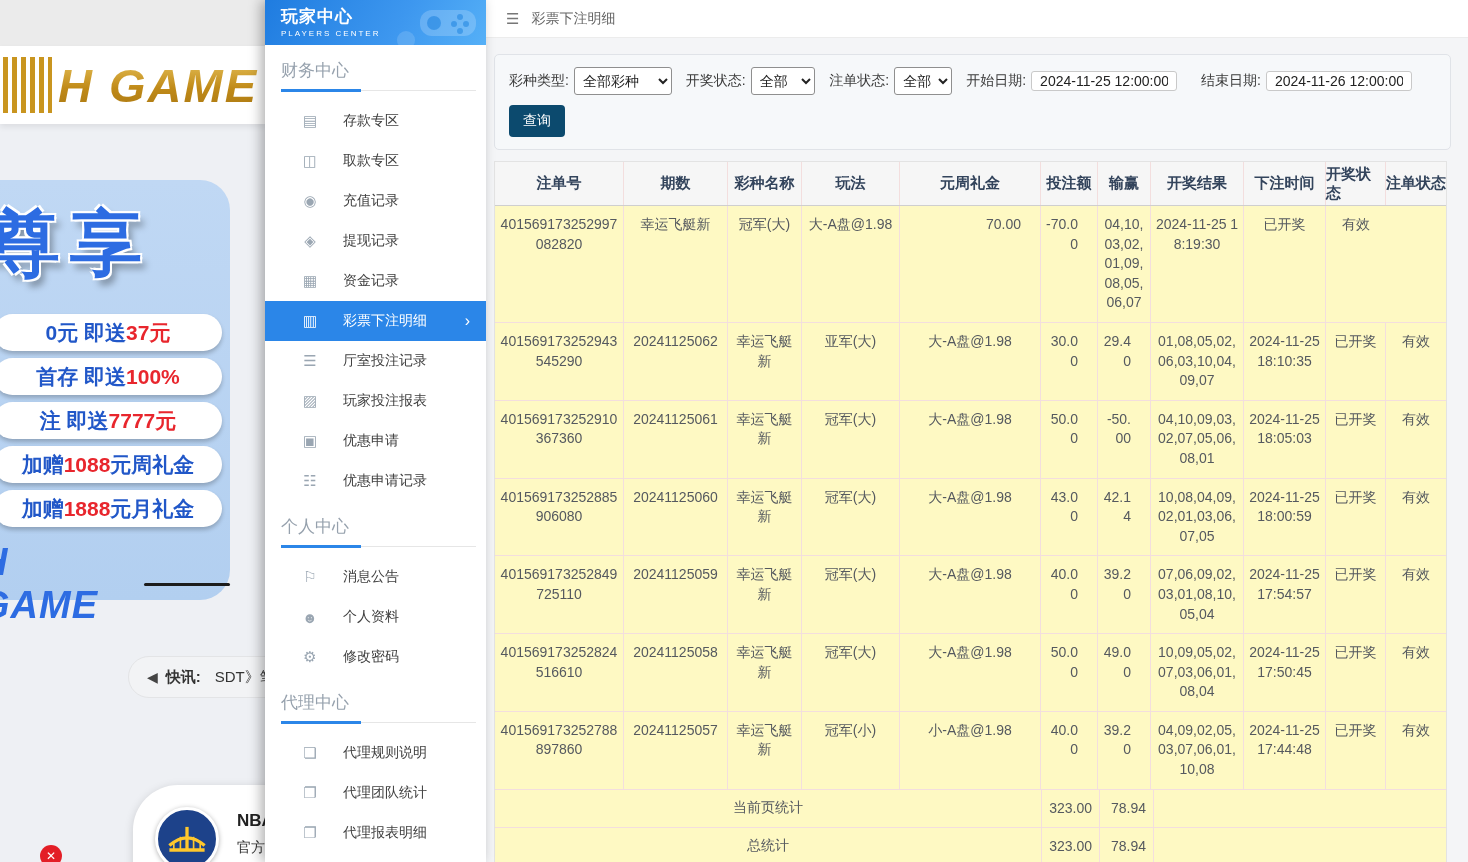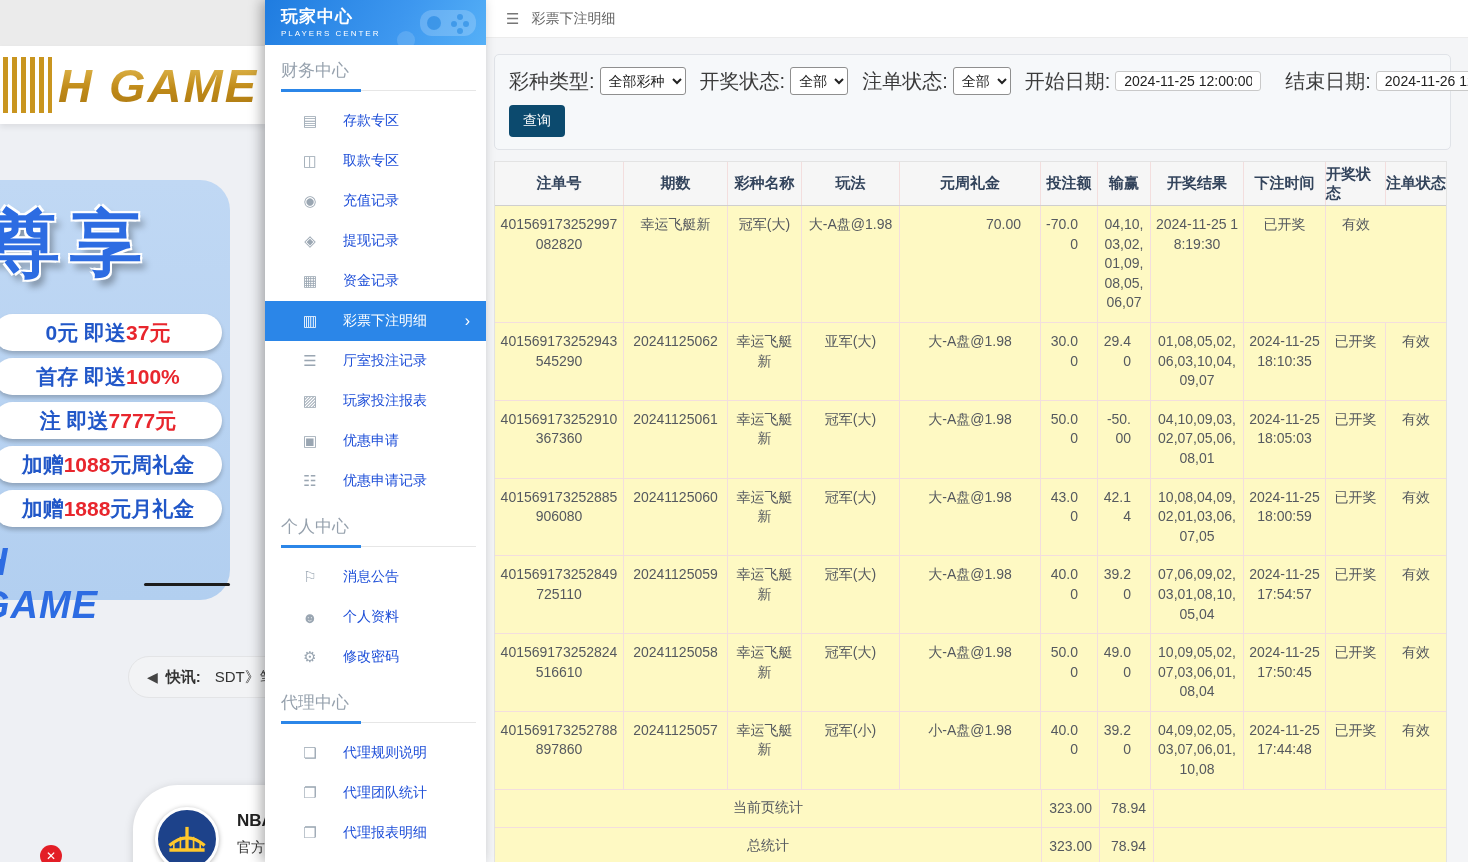--- a/index.html
+++ b/index.html
@@ -38,35 +38,35 @@
   .sb-header { height:45px; background:linear-gradient(120deg,#1f7ce0 0%,#3d97ef 60%,#55b0f7 100%); color:#fff; padding:5px 0 0 16px; position:relative; overflow:hidden; }
   .sb-header .t1 { font-size:17px; font-weight:bold; letter-spacing:1px; }
   .sb-header .t2 { font-size:8px; letter-spacing:2px; margin-top:1px; }
   .sb-header svg { position:absolute; right:6px; top:2px; opacity:.35; }
   .sb-section-title { margin:14px 10px 0 16px; padding-bottom:9px; font-size:17px; color:#96a1ad; position:relative; }
   .sb-section-title::before { content:""; position:absolute; left:0; bottom:0; width:100%; height:1px; background:#e6e6e6; }
   .sb-section-title::after { content:""; position:absolute; left:0; bottom:-1px; width:80px; height:3px; background:#2b86e8; }
   .sb-items { margin-top:10px; }
   .sb-item { height:40px; display:flex; align-items:center; padding-left:36px; cursor:pointer; position:relative; }
   .sb-item .mi { width:18px; font-size:15px; color:#9aa6b2; text-align:center; flex:0 0 auto; }
-  .sb-item .ml { font-size:14px; color:#1d4ed8; margin-left:24px; }
+  .sb-item .ml { font-size:14px; color:#404040; margin-left:24px; }
   .sb-item.active { background:#2b86e8; }
   .sb-item.active .mi, .sb-item.active .ml { color:#fff; }
   .sb-item .chev { display:none; position:absolute; right:16px; color:#fff; font-size:16px; }
   .sb-item.active .chev { display:block; }
 
   
   .main { position:absolute; left:486px; top:0; width:982px; height:862px; background:#f4f5f7; }
   .topbar { height:38px; background:#fff; border-bottom:1px solid #ececec; display:flex; align-items:center; padding-left:20px; }
   .topbar .burger { color:#777; font-size:15px; cursor:pointer; }
   .topbar .title { color:#666; font-size:14px; margin-left:12px; }
 
   .filter-panel { margin:16px 17px 0 8px; background:#f6f8fa; border:1px solid #e0e3e8; border-radius:5px; padding:12px 14px; }
   .filter-row { display:flex; align-items:center; flex-wrap:nowrap; }
-  .f-label { font-size:20px; color:#3b3b3b; margin-right:5px; white-space:nowrap; }
+  .f-label { font-size:14px; color:#3b3b3b; margin-right:5px; white-space:nowrap; }
   .f-sel { font-family:inherit; font-size:14px; color:#222; background:#fff; border:1px solid #8f8f8f; border-radius:3px; padding:4px 4px; margin-right:14px; }
   .f-inp { font-family:inherit; font-size:14px; color:#222; background:#fff; border:1px solid #c9c9c9; border-radius:3px; padding:1px 8px; width:146px; margin-right:24px; }
   .btn-search { margin-top:10px; background:#0c4a6e; color:#fff; border:none; border-radius:4px; font-size:14px; font-family:inherit; padding:7px 14px; cursor:pointer; }
 
   .table { margin:11px 17px 0 8px; width:953px; background:#fef9c3; border:1px solid #e3e3e3; --cols:129px 104px 74px 98px 141px 57px 53px 93px 82px 60px 60px; }
   .tr { display:grid; grid-template-columns:var(--cols); border-bottom:1px solid #f3dede; }
   .tr:last-child { border-bottom:none; }
   .thead { border-bottom:1px solid #cfcfcf; }
   .th { background:#f6f6f6; height:43px; display:flex; align-items:center; justify-content:center; font-size:15px; font-weight:bold; color:#33445c; border-right:1px solid #f3dede; }
   .th:last-child { border-right:none; }

